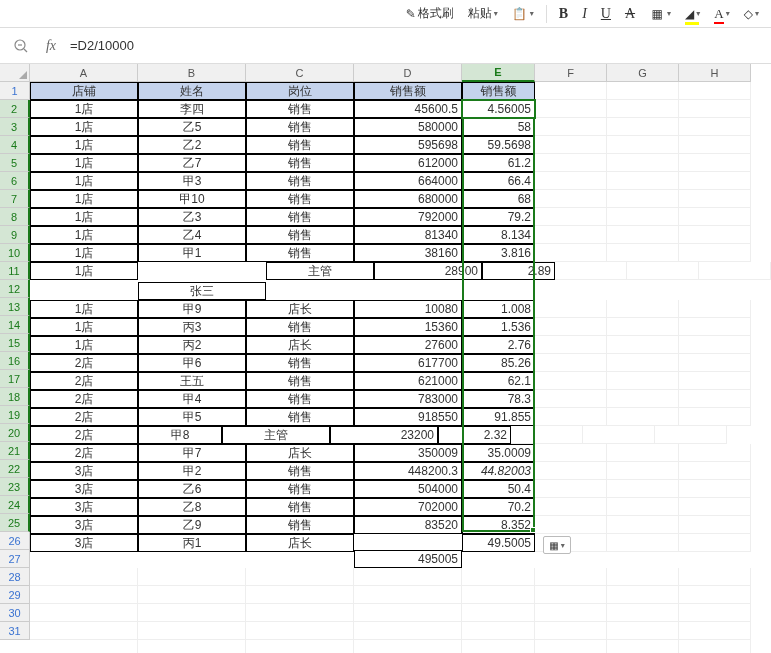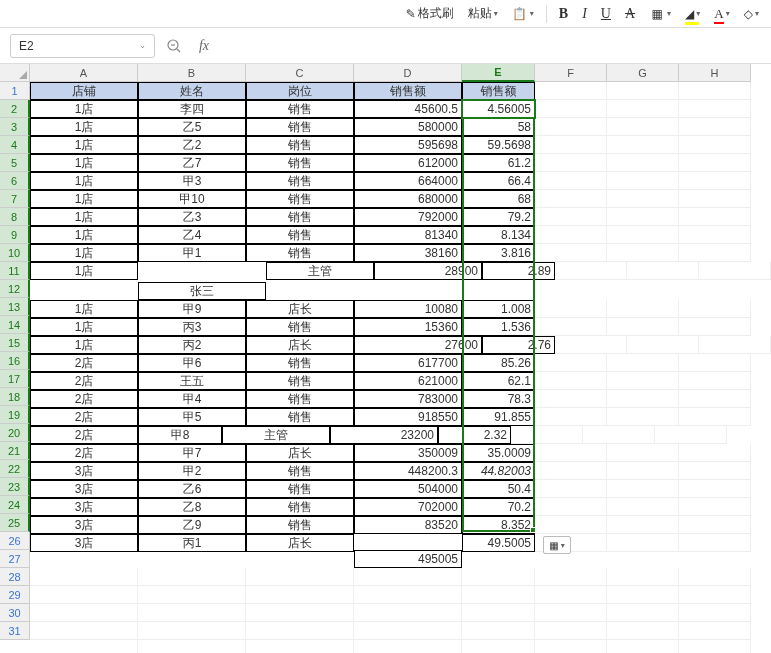--- a/index.html
+++ b/index.html
@@ -95,34 +95,31 @@
       <span class="font-a">A</span>
       <span class="caret">▾</span>
     </div>
   <div class="tb-btn">
       <span>◇</span>
       <span class="caret">▾</span>
     </div>
 </div>
 
 <div class="fbar">
-  <div class="namebox">
-    <span>E2</span>
-    <span class="namebox-caret">⌄</span>
-  </div>
   <div class="fb-icon">
     <svg width="16" height="16" viewBox="0 0 16 16">
         <circle cx="7" cy="7" r="5" fill="none" stroke="#888" stroke-width="1.2"></circle>
         <line x1="11" y1="11" x2="14" y2="14" stroke="#888" stroke-width="1.2"></line>
         <line x1="5" y1="7" x2="9" y2="7" stroke="#888" stroke-width="1.2"></line>
       </svg>
   </div>
   <div class="fb-icon fx">
       <span>fx</span>
     </div>
+  <div class="formula-text">=D2/10000</div>
 </div>
 
 <div class="grid">
   <div>
     <div class="corner"></div>
     <div class="rowheads" id="rowheads">
         <div class="rh">1</div>
         <div class="rh rh-sel">2</div>
         <div class="rh rh-sel">3</div>
         <div class="rh rh-sel">4</div>
@@ -294,21 +291,21 @@
           <div class="cell dcell-r" style="width: 108px;">15360</div>
           <div class="cell ecell" style="width: 73px;">1.536</div>
           <div class="cell " style="width: 72px;"></div>
           <div class="cell " style="width: 72px;"></div>
           <div class="cell " style="width: 72px;"></div>
         </div>
         <div class="row">
           <div class="cell dcell" style="width: 108px;">1店</div>
           <div class="cell dcell" style="width: 108px;">丙2</div>
           <div class="cell dcell" style="width: 108px;">店长</div>
-          <div class="cell dcell-r" style="width: 128px;">27600</div>
+          <div class="cell dcell-r" style="width: 108px;">27600</div>
           <div class="cell ecell" style="width: 73px;">2.76</div>
           <div class="cell " style="width: 72px;"></div>
           <div class="cell " style="width: 72px;"></div>
           <div class="cell " style="width: 72px;"></div>
         </div>
         <div class="row">
           <div class="cell dcell" style="width: 108px;">2店</div>
           <div class="cell dcell" style="width: 108px;">甲6</div>
           <div class="cell dcell" style="width: 108px;">销售</div>
           <div class="cell dcell-r" style="width: 108px;">617700</div>

